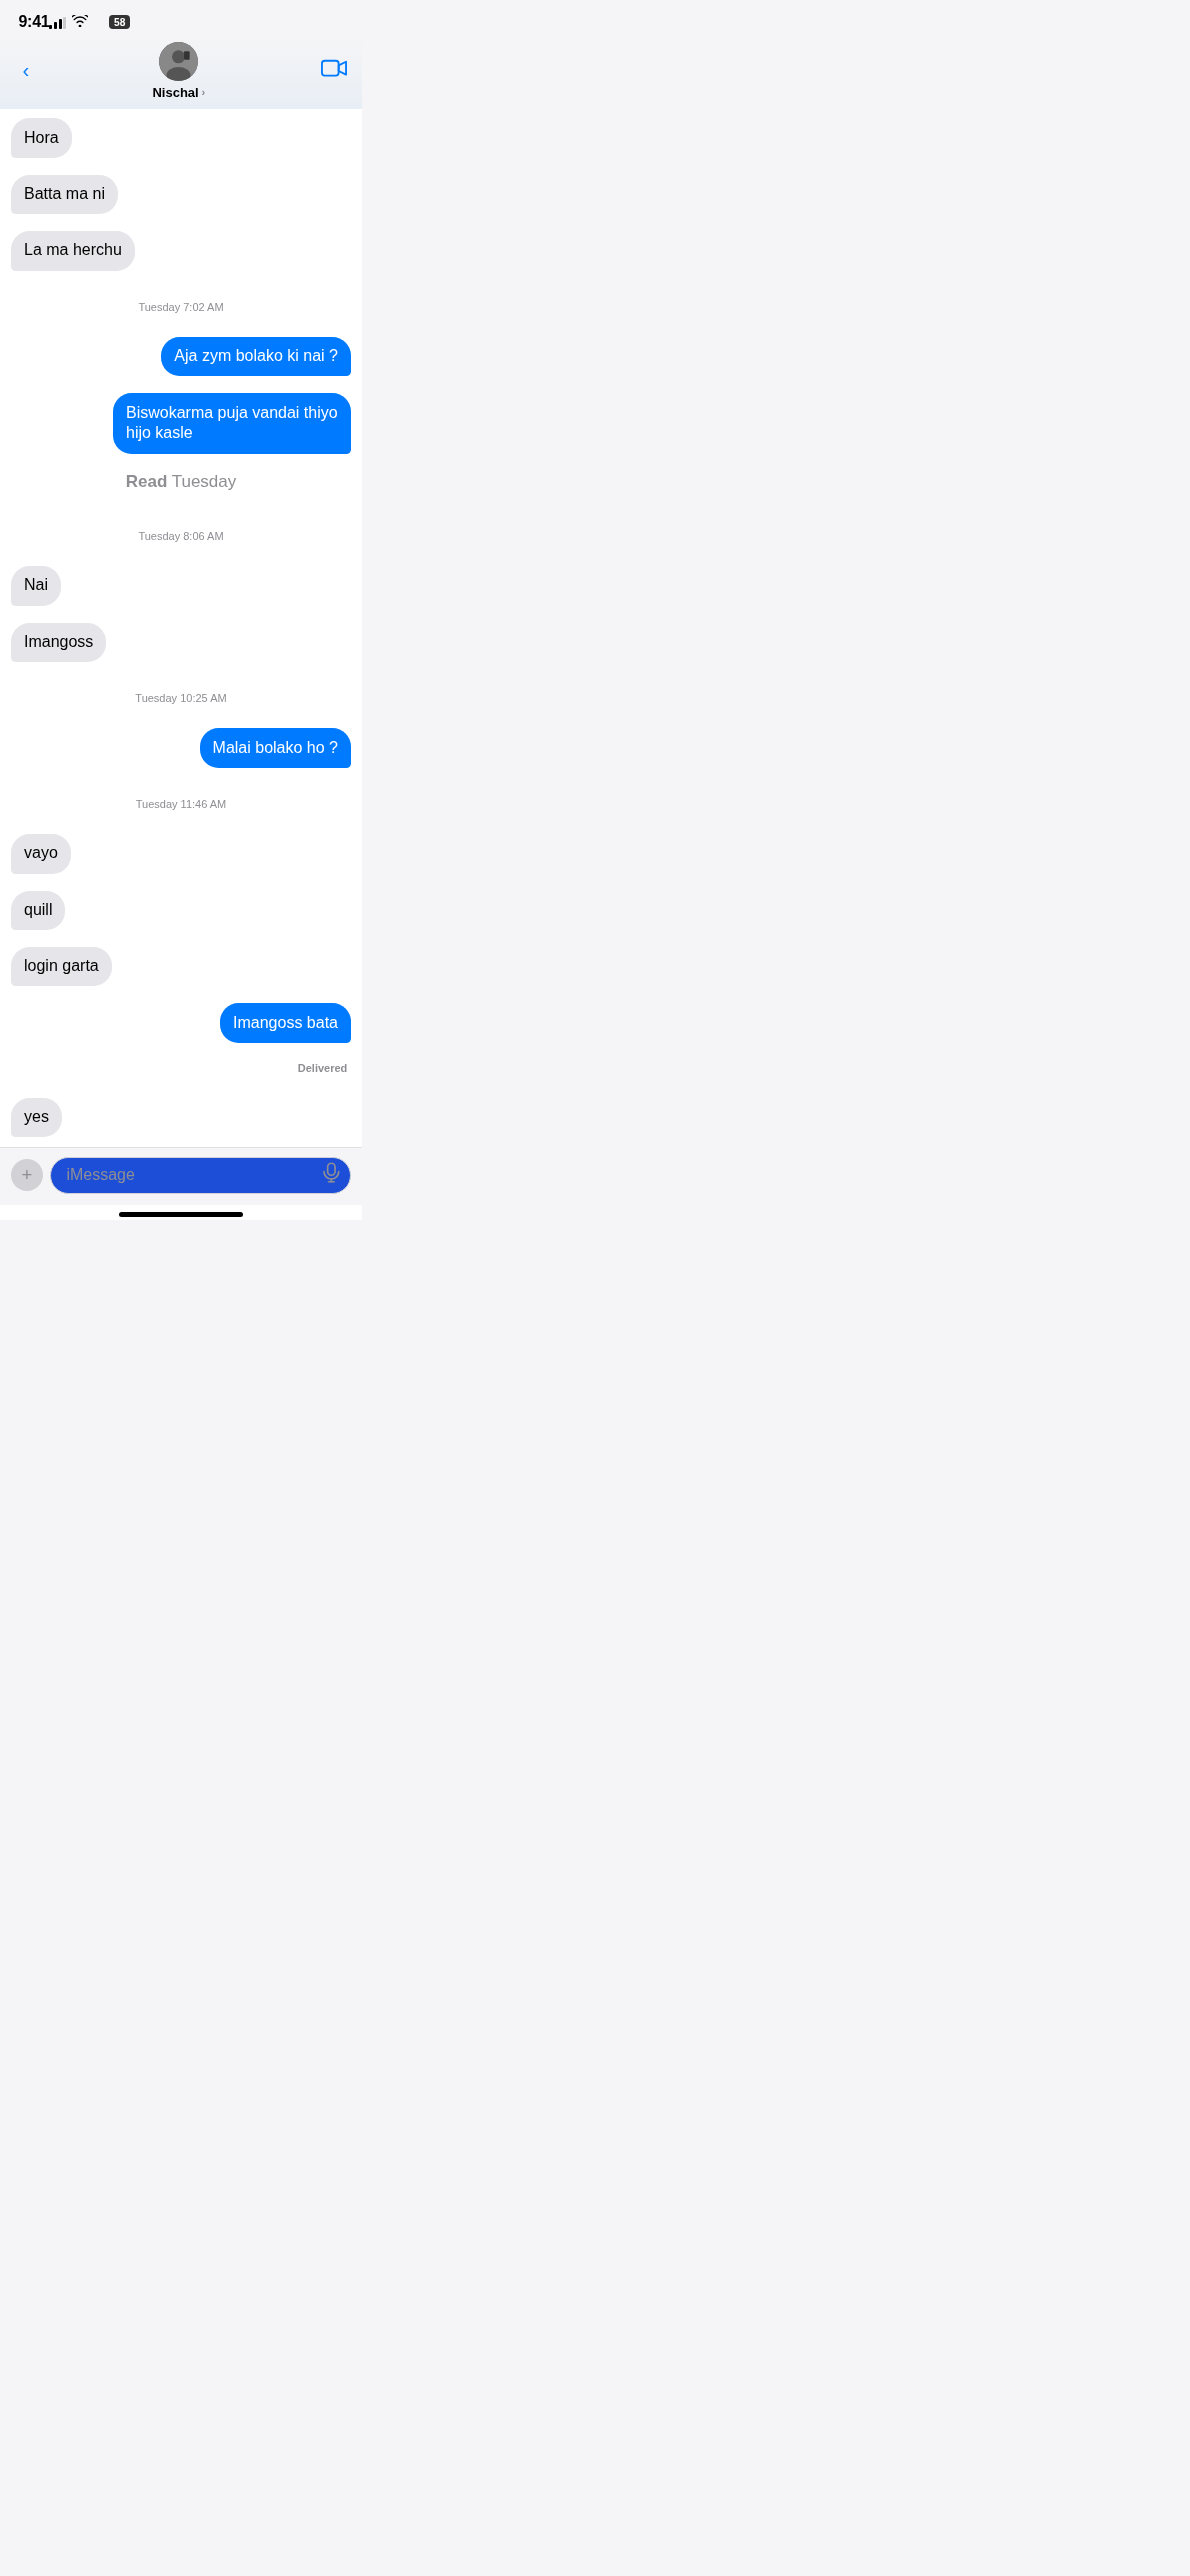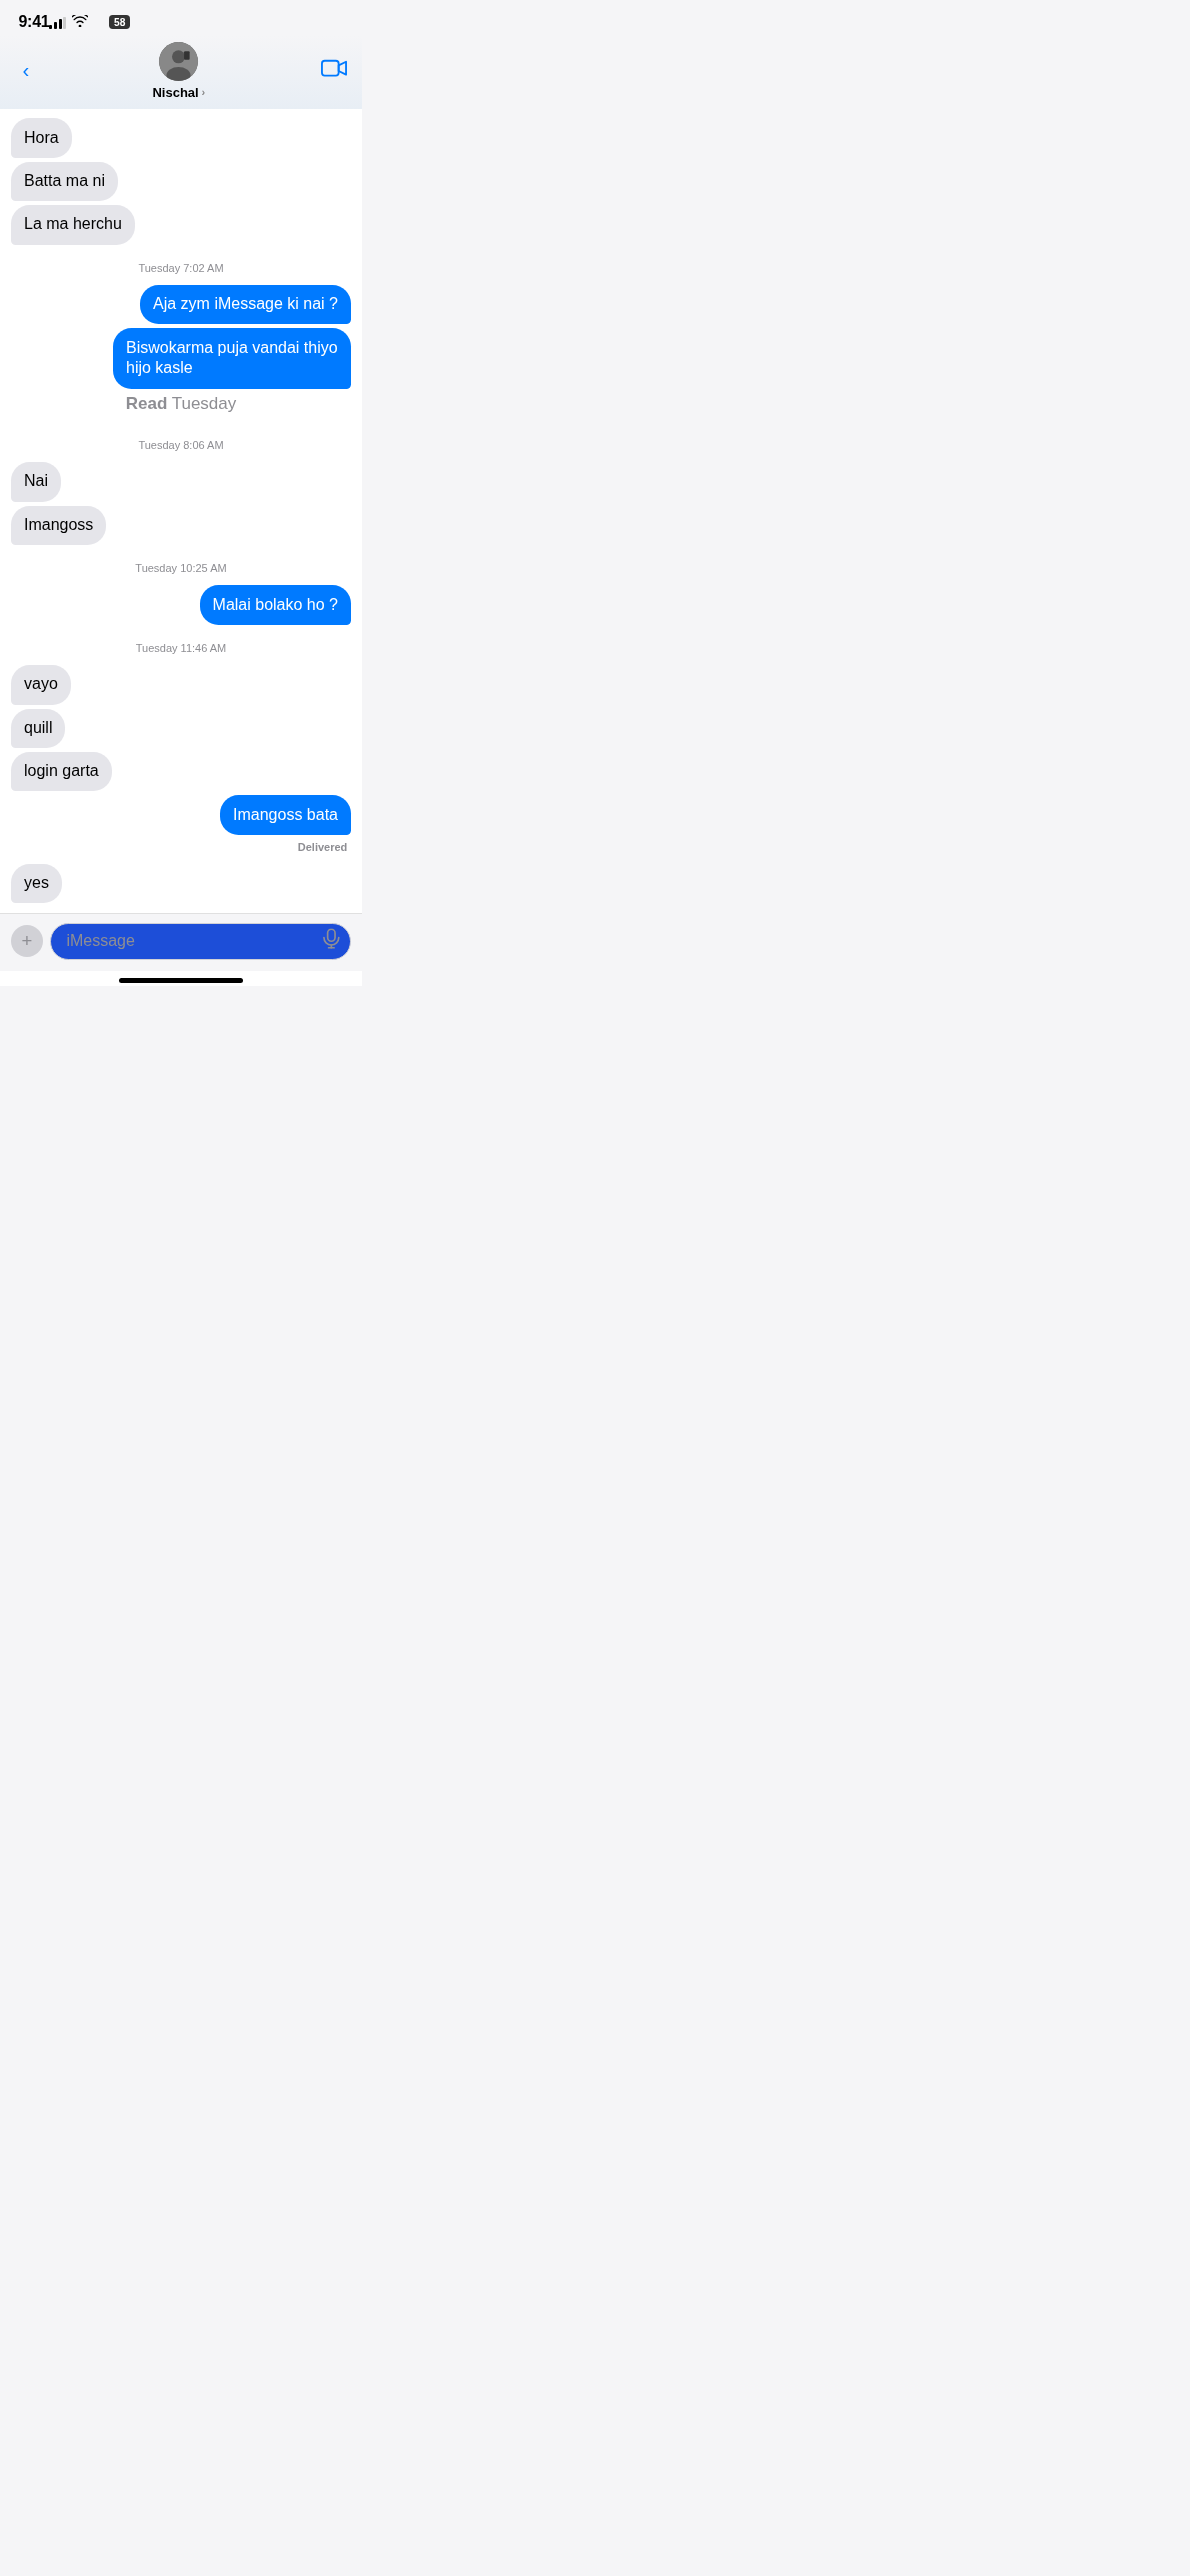--- a/index.html
+++ b/index.html
@@ -116,21 +116,21 @@
     }
 
     
     .messages-area {
       flex: 1;
       padding: 9.3px 11px;
       overflow-y: auto;
       background: #fff;
       display: flex;
       flex-direction: column;
-      gap: 4px;
+      gap: 17px;
     }
 
     .bubble-row {
       display: flex;
       width: 100%;
     }
 
     .bubble-row.received {
       justify-content: flex-start;
     }
@@ -328,21 +328,21 @@
     <div class="bubble received">Batta ma ni</div>
   </div>
 
   <div class="bubble-row received">
     <div class="bubble received">La ma herchu</div>
   </div>
 
   <div class="timestamp">Tuesday 7:02 AM</div>
 
   <div class="bubble-row sent">
-    <div class="bubble sent">Aja zym iMessage ki nai ?</div>
+    <div class="bubble sent">Aja zym bolako ki nai ?</div>
   </div>
 
   <div class="bubble-row sent">
     <div class="bubble sent">Biswokarma puja vandai thiyo hijo kasle</div>
   </div>
 
   <div class="read-receipt"><span>Read</span> Tuesday</div>
 
   <div class="timestamp">Tuesday 8:06 AM</div>
 

